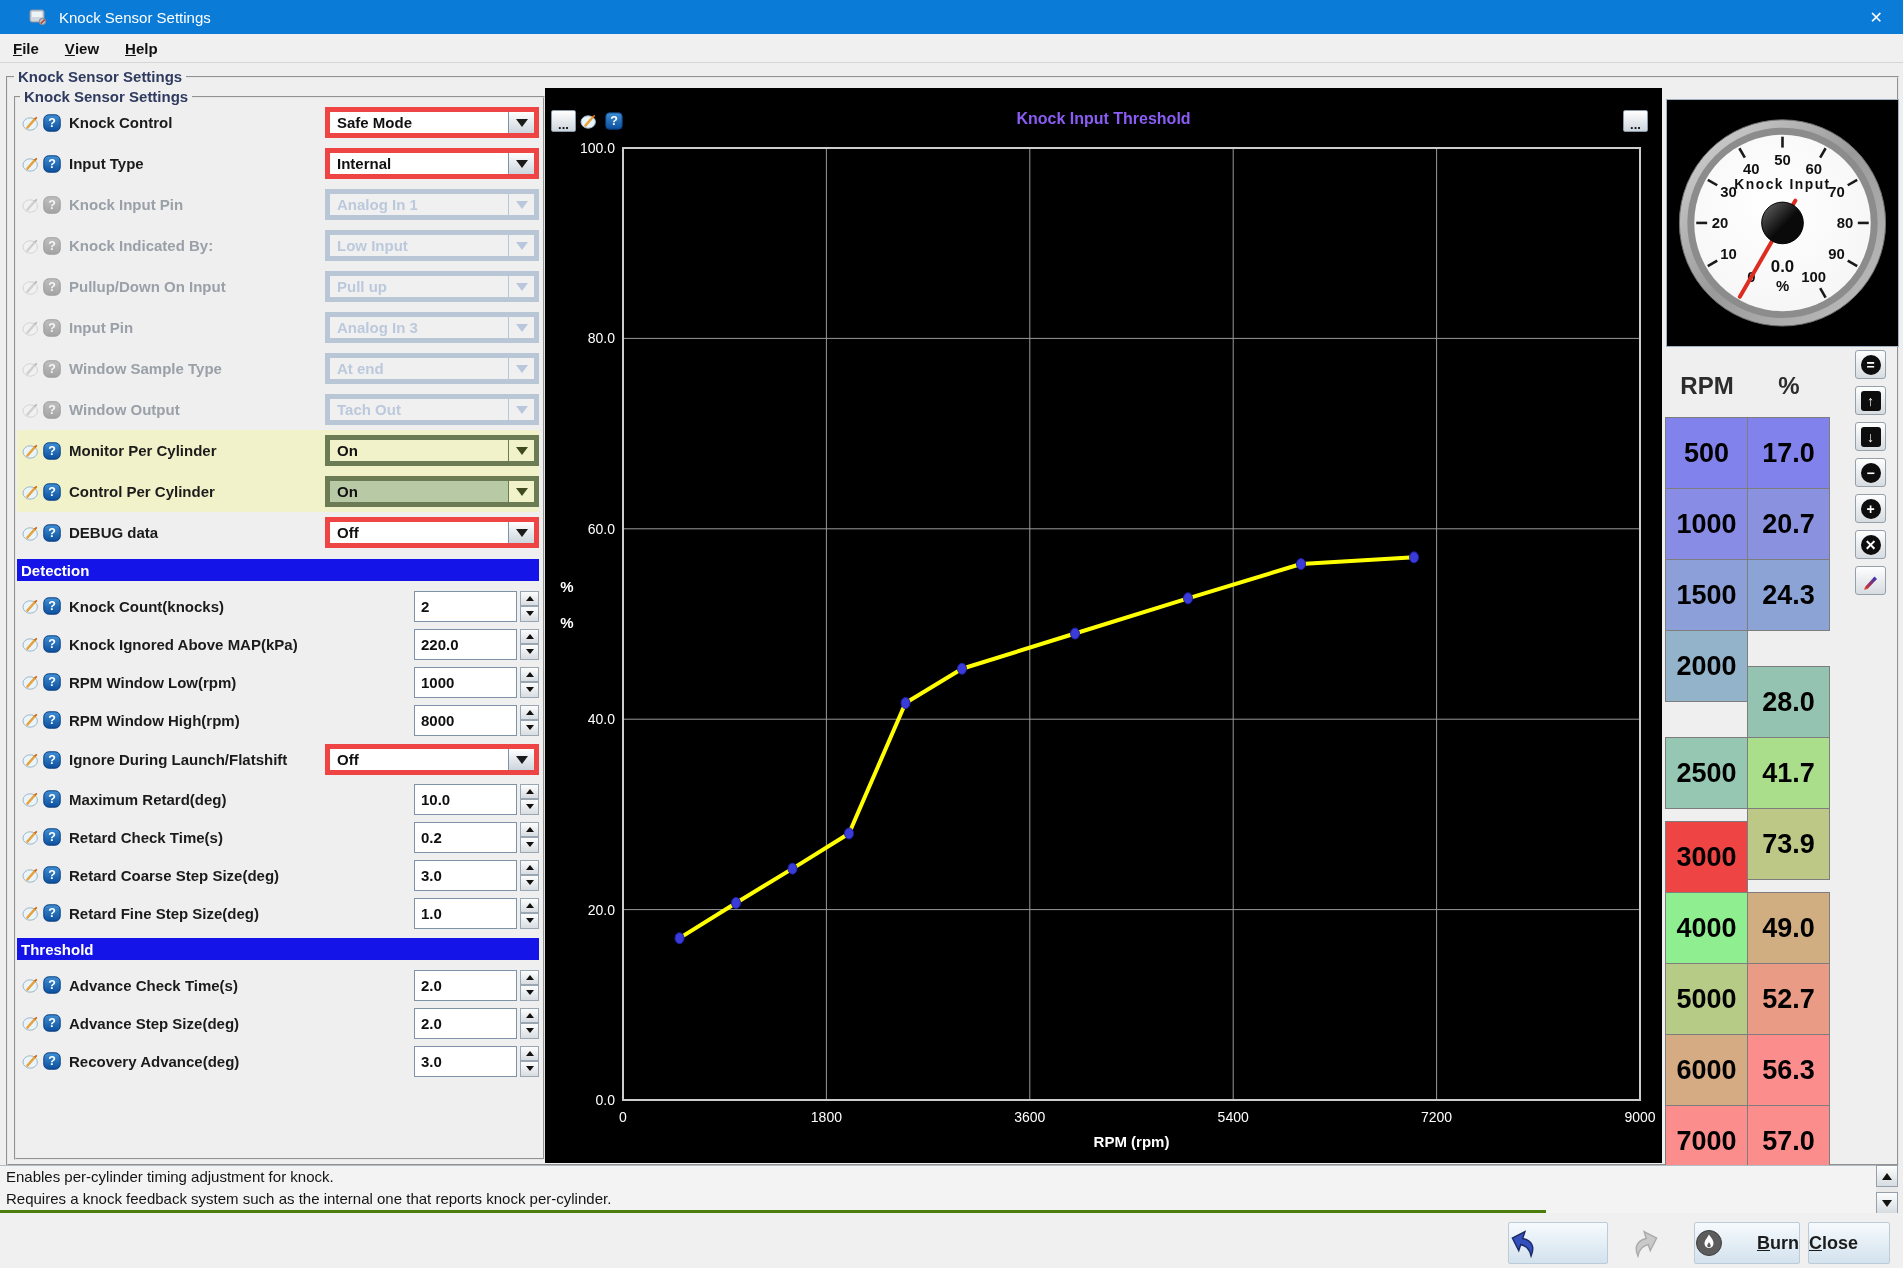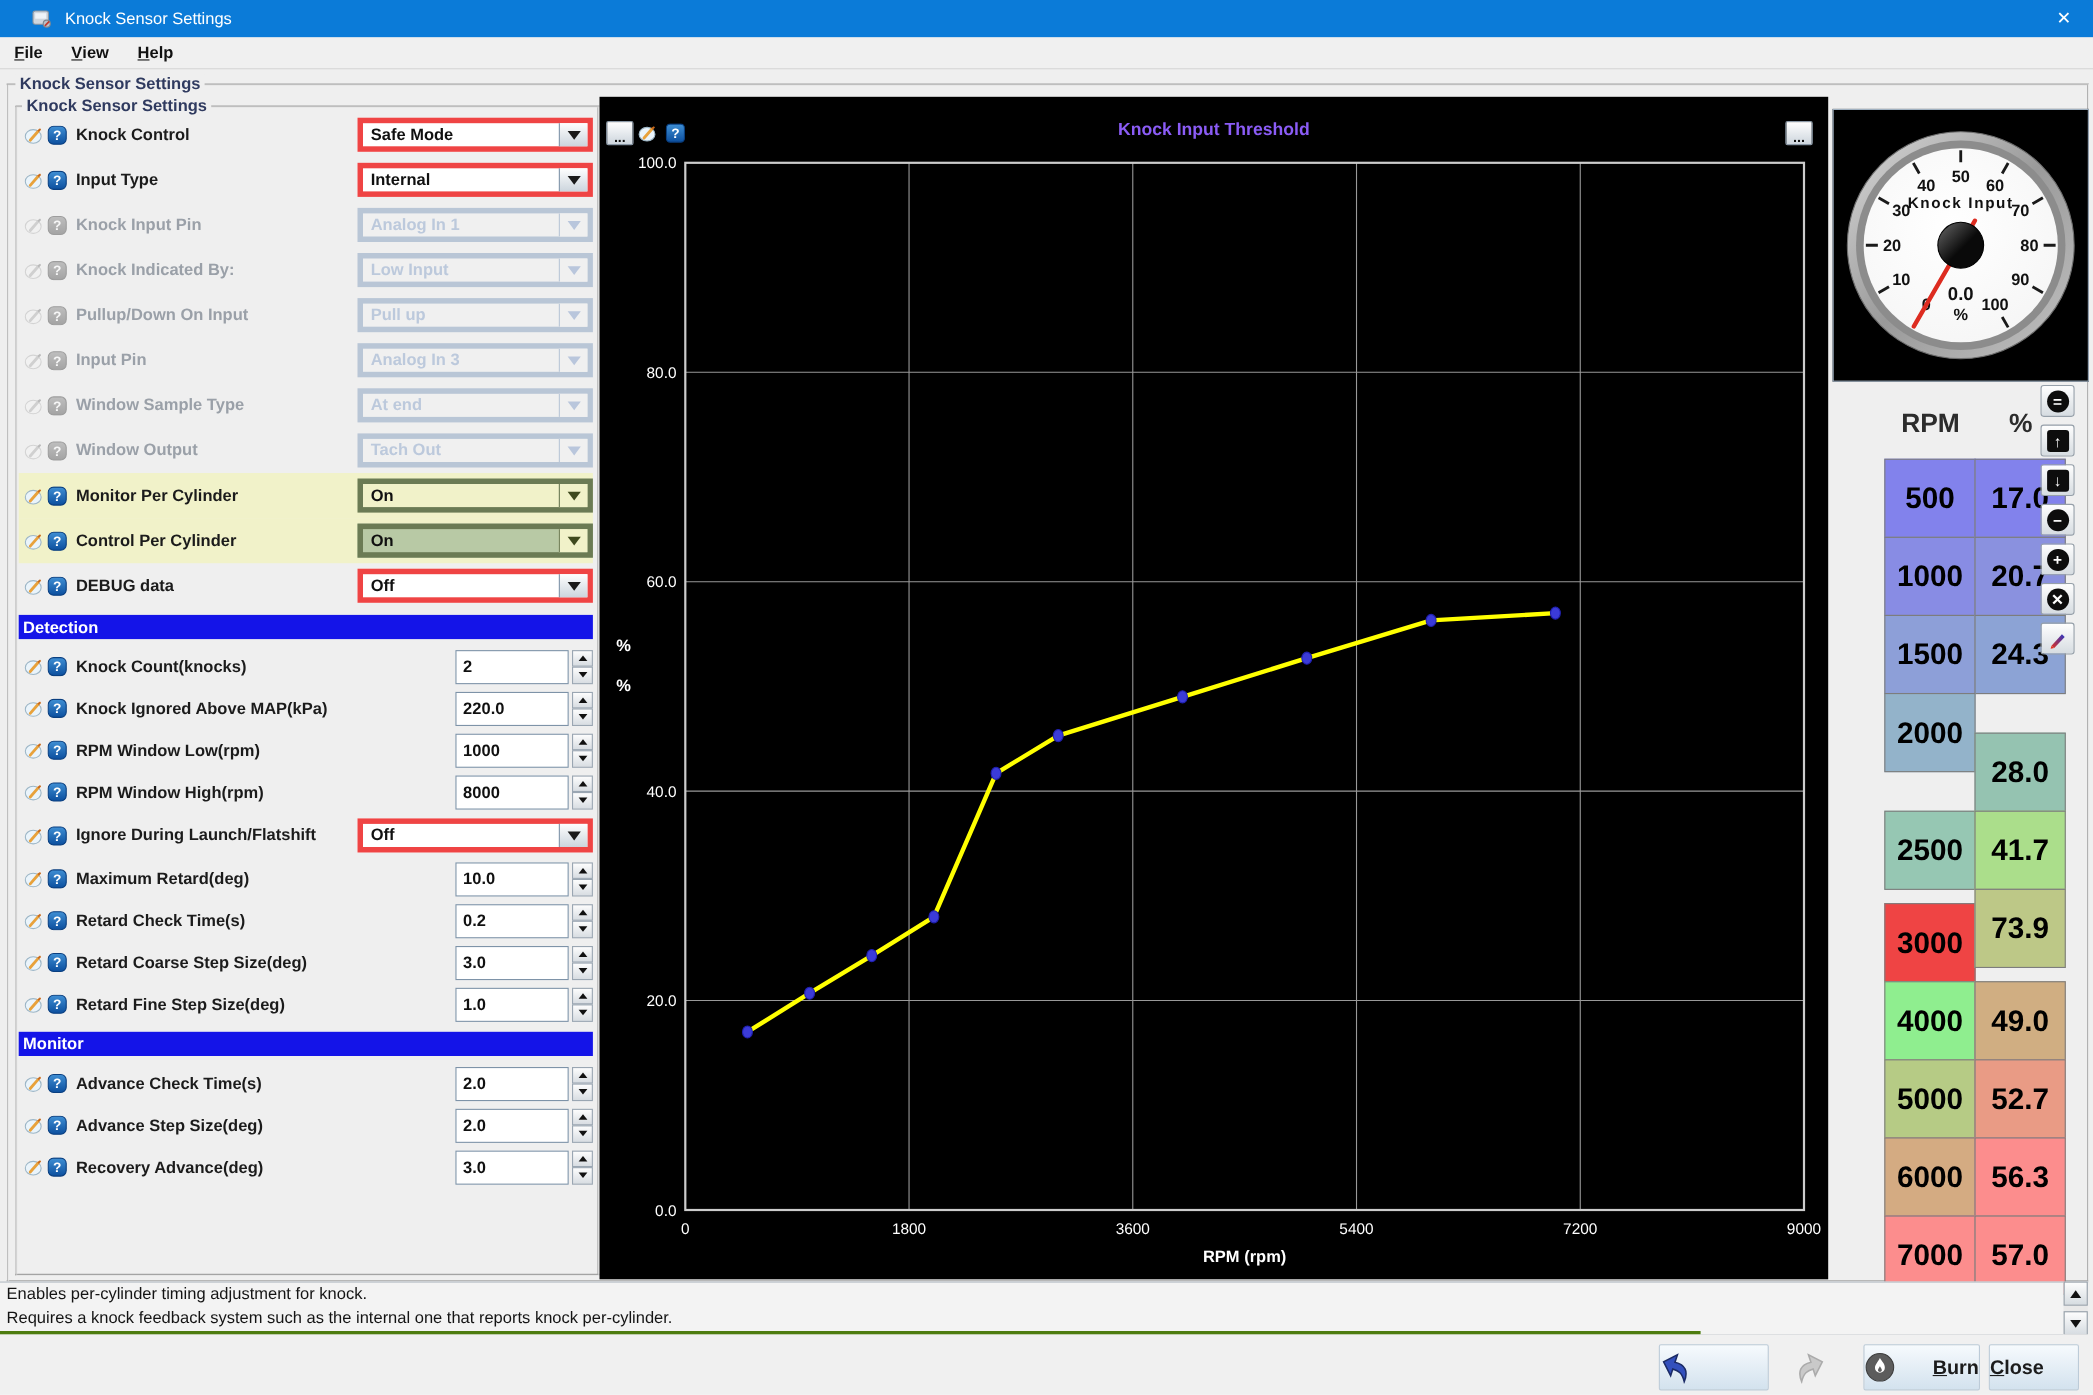--- a/index.html
+++ b/index.html
@@ -45,21 +45,21 @@
   .spin-btn.dn:after{content:"";border-left:4px solid transparent;border-right:4px solid transparent;border-top:5px solid #111;}
   
   #chart-panel{position:absolute;left:545px;top:88px;width:1117px;height:1075px;background:#000;}
   .c-toolbar{position:absolute;left:6px;top:22px;display:flex;gap:4px;align-items:center;}
   .dots-btn{width:25px;height:22px;background:linear-gradient(#ffffff,#cdd5dd);border:1px solid #8a98a6;border-radius:2px;color:#111;font-weight:700;font-size:13px;line-height:8px;text-align:center;box-sizing:border-box;padding-top:10px;}
   .dots-btn.right{position:absolute;right:14px;top:22px;}
   .chart-title{position:absolute;left:0;right:0;top:22px;text-align:center;color:#8b5cf6;font-weight:700;font-size:16px;}
   
   #gauge-panel{position:absolute;left:1666px;top:99px;width:233px;height:248px;background:#000;border:1px solid #9fb0c0;box-sizing:border-box;}
   
-  #rpm-table{position:absolute;left:1714px;top:354px;}
+  #rpm-table{position:absolute;left:1666px;top:354px;}
   .t-header{display:flex;height:64px;align-items:center;}
   .t-hcell{width:82px;text-align:center;font-weight:700;font-size:24px;color:#2c2c2c;}
   .t-row{display:flex;}
   .t-cell{width:81px;height:70px;border:1px solid #7d7d7d;margin-left:-1px;margin-top:-1px;display:flex;align-items:center;justify-content:center;font-weight:700;font-size:27px;color:#000;}
   
   #side-toolbar{position:absolute;left:1855px;top:350px;display:flex;flex-direction:column;gap:7px;}
   .tool-btn{width:29px;height:27px;border:1px solid #96a0aa;border-radius:3px;background:linear-gradient(#fefefe,#d6dce1);display:flex;align-items:center;justify-content:center;}
   .g-circle{width:20px;height:20px;border-radius:50%;background:#0d0d0d;color:#fff;font-weight:700;font-size:14px;line-height:20px;text-align:center;}
   .g-square{width:20px;height:20px;border-radius:3px;background:#0d0d0d;color:#fff;font-weight:700;font-size:14px;line-height:20px;text-align:center;}
   
@@ -474,21 +474,21 @@
         </svg>
         <span class="lbl">Retard Fine Step Size(deg)</span>
         <div class="spin">
           <div class="spin-text">1.0</div>
           <div class="spin-btns">
             <div class="spin-btn up"></div>
             <div class="spin-btn dn"></div>
           </div>
         </div>
       </div>
-      <div class="sec-header">Monitor</div>
+      <div class="sec-header">Threshold</div>
       <div class="row spin-row">
         <svg viewBox="0 0 18 18" class="mini-icon">
           <ellipse cx="8.2" cy="10" rx="7.2" ry="6.2" fill="#eaf4fb" stroke="#9db6c6"></ellipse>
           <path d="M5.5 13.5 L12.5 5.5" stroke="#e8a23c" stroke-width="2.6" stroke-linecap="round"></path>
           <path d="M12 4.4 l2.4-1.7 1 1.3-2.1 2.1z" fill="#c96a1b"></path>
         </svg>
         <svg viewBox="0 0 18 18" class="mini-icon">
           <rect x="0.8" y="0.8" width="16.4" height="16.4" rx="5" fill="url(#helpGrad)" stroke="#0a3f80"></rect>
           <text x="9" y="13.4" font-size="12.5" font-weight="bold" fill="#fff" text-anchor="middle" font-family="Liberation Sans,sans-serif">?</text>
         </svg>

